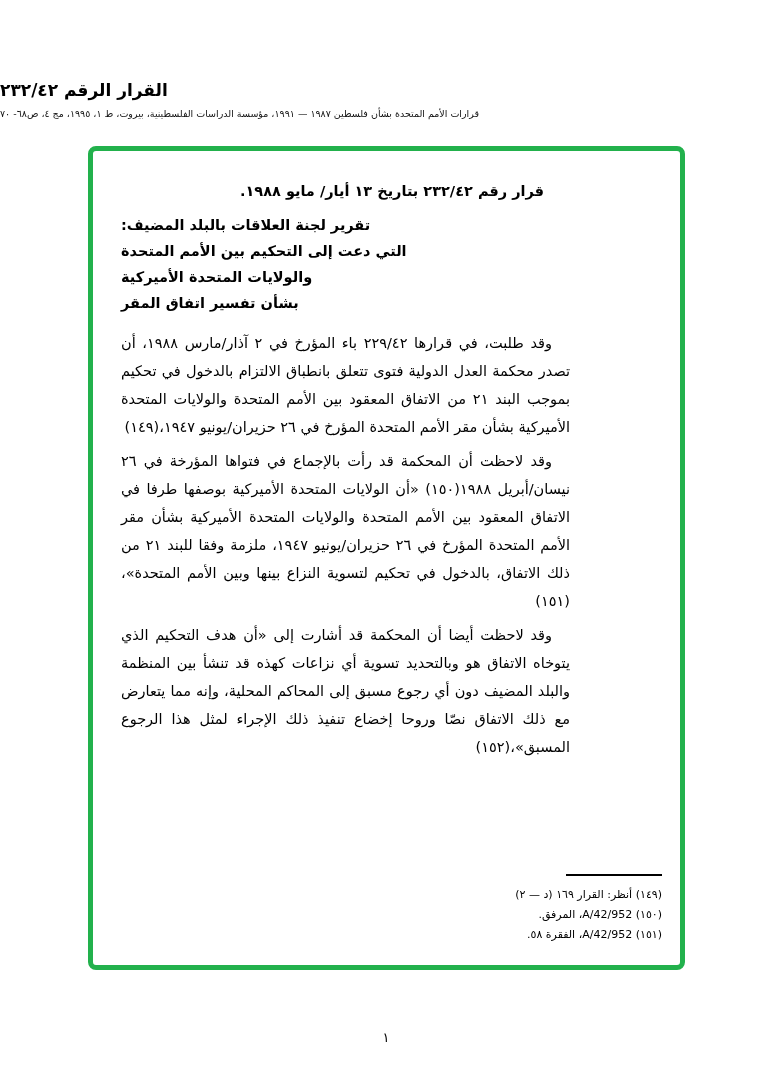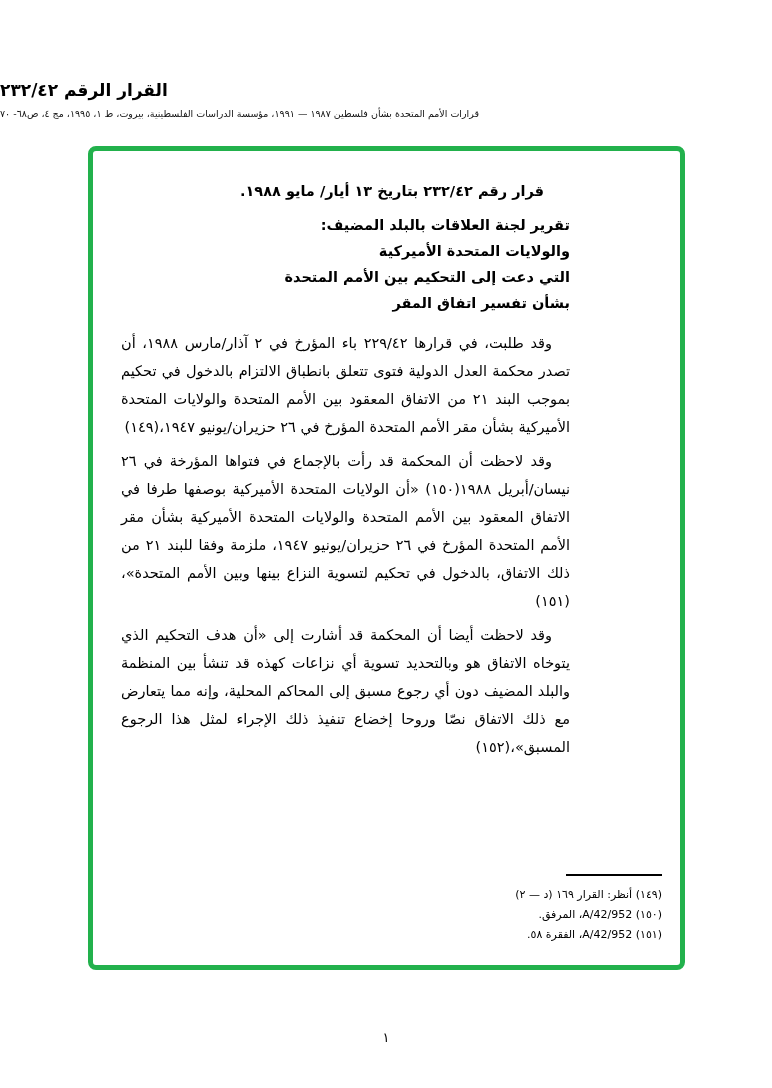--- a/index.html
+++ b/index.html
@@ -35,21 +35,21 @@
   }
   .main-col { margin: 0 110px 0 28px; }
 
   .date-line {
     font-weight: bold;
     font-size: 14.5px;
     padding-right: 26px;
     margin-bottom: 13px;
   }
   .headings {
-    text-align: right;
+    text-align: left;
     font-weight: bold;
     font-size: 14.5px;
     line-height: 26px;
     margin-bottom: 13px;
   }
   .opening {
     font-weight: bold;
     font-size: 14.5px;
     text-indent: 18px;
     margin-bottom: 6px;
@@ -96,22 +96,22 @@
     <div class="doc-source">قرارات الأمم المتحدة بشأن فلسطين ١٩٨٧ — ١٩٩١، مؤسسة الدراسات الفلسطينية، بيروت، ط ١، ١٩٩٥، مج ٤، ص٦٨- ٧٠</div>
   </div>
 
   <div class="green-box" style="border-color: rgb(34, 177, 76);">
     <div class="box-inner">
       <div class="main-col">
         <p class="date-line">قرار رقم ٢٣٢/٤٢ بتاريخ ١٣ أيار/ مايو ١٩٨٨.</p>
 
         <div class="headings">
           <div>تقرير لجنة العلاقات بالبلد المضيف:</div>
+          <div>التي دعت إلى التحكيم بين الأمم المتحدة</div>
           <div>والولايات المتحدة الأميركية</div>
-          <div>التي دعت إلى التحكيم بين الأمم المتحدة</div>
           <div>بشأن تفسير اتفاق المقر</div>
         </div>
 
 
         <p class="body-par">وقد طلبت، في قرارها ٢٢٩/٤٢ باء المؤرخ في ٢ آذار/مارس ١٩٨٨، أن تصدر محكمة العدل الدولية فتوى تتعلق بانطباق الالتزام بالدخول في تحكيم بموجب البند ٢١ من الاتفاق المعقود بين الأمم المتحدة والولايات المتحدة الأميركية بشأن مقر الأمم المتحدة المؤرخ في ٢٦ حزيران/يونيو ١٩٤٧،(١٤٩)</p>
         <p class="body-par">وقد لاحظت أن المحكمة قد رأت بالإجماع في فتواها المؤرخة في ٢٦ نيسان/أبريل ١٩٨٨(١٥٠) «أن الولايات المتحدة الأميركية بوصفها طرفا في الاتفاق المعقود بين الأمم المتحدة والولايات المتحدة الأميركية بشأن مقر الأمم المتحدة المؤرخ في ٢٦ حزيران/يونيو ١٩٤٧، ملزمة وفقا للبند ٢١ من ذلك الاتفاق، بالدخول في تحكيم لتسوية النزاع بينها وبين الأمم المتحدة»،(١٥١)</p>
         <p class="body-par">وقد لاحظت أيضا أن المحكمة قد أشارت إلى «أن هدف التحكيم الذي يتوخاه الاتفاق هو وبالتحديد تسوية أي نزاعات كهذه قد تنشأ بين المنظمة والبلد المضيف دون أي رجوع مسبق إلى المحاكم المحلية، وإنه مما يتعارض مع ذلك الاتفاق نصّا وروحا إخضاع تنفيذ ذلك الإجراء لمثل هذا الرجوع المسبق»،(١٥٢)</p>
       </div>
 
       <div class="footnotes">

